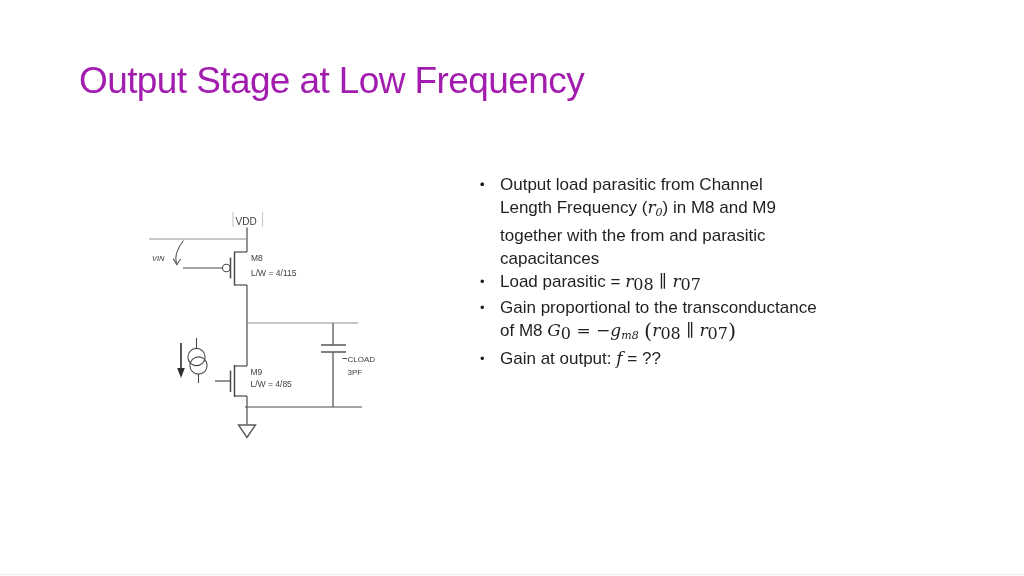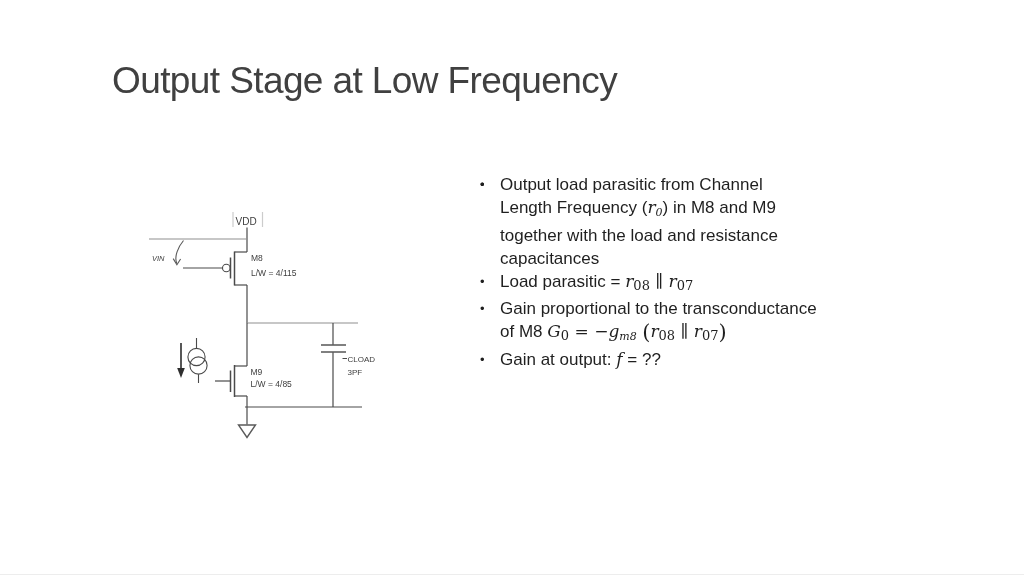--- a/index.html
+++ b/index.html
@@ -1,27 +1,27 @@
 <!DOCTYPE html>
 <html><head>
 <meta charset="utf-8">
 <style>
   html,body{margin:0;padding:0;background:#ffffff;width:1024px;height:576px;overflow:hidden;
             font-family:"Liberation Sans",sans-serif;}
   .slide{position:absolute;left:0;top:0;width:1024px;height:576px;background:#ffffff;}
   .slide-title{position:absolute;left:79px;top:60px;font-size:37px;font-weight:300;
-               letter-spacing:-0.6px;color:#404040;white-space:nowrap;margin-left:33px;}
+               letter-spacing:-0.6px;color:#a21caf;white-space:nowrap;}
   .content{position:absolute;left:478px;top:173px;width:408px;}
   ul.bullets{list-style:none;margin:0;padding:0;font-size:17px;line-height:23px;color:#1f1f1f;}
   ul.bullets li{position:relative;padding-left:22px;}
   .dot{position:absolute;left:2px;top:0;font-size:13px;color:#1f1f1f;}
   .seg-p{font-family:"Liberation Sans",sans-serif;}
   .seg-v{font-family:"DejaVu Serif","Liberation Serif",serif;font-style:italic;}
   .seg-m{font-family:"DejaVu Serif","Liberation Serif",serif;}
-  .seg-sub{font-family:"DejaVu Serif","Liberation Serif",serif;font-size:13px;vertical-align:-3px;}
+  .seg-sub{font-family:"DejaVu Serif","Liberation Serif",serif;font-size:16px;vertical-align:-3px;}
   .seg-si{font-family:"DejaVu Serif","Liberation Serif",serif;font-size:11px;vertical-align:-3px;font-style:italic;}
   .seg-par{font-family:"DejaVu Serif","Liberation Serif",serif;font-size:21px;vertical-align:-2px;line-height:0;}
   .edge-line{position:absolute;left:0;width:1024px;height:1px;background:#ededed;}
   svg text{font-family:"Liberation Sans",sans-serif;fill:#3d3d3d;}
 </style>
 </head>
 <body>
 
 <div class="slide">
 
@@ -86,21 +86,21 @@
       <circle cx="63.5" cy="167.5" r="8.6" stroke-width="1.1"></circle>
       <line x1="63.5" y1="176.2" x2="63.5" y2="185" stroke-width="1.1"></line>
     </g>
     <line x1="46" y1="145" x2="46" y2="171" stroke="#2e2e2e" stroke-width="1.6"></line>
     <polygon points="42.2,170 49.8,170 46,180" fill="#2e2e2e" stroke="none"></polygon>
   </svg>
 
   <div class="content">
     <ul class="bullets">
         <li><span class="dot">•</span></li>
-        <li><span class="dot">•</span><span class="seg-p">Output load parasitic from Channel</span><br><span class="seg-p">Length Frequency (</span><span class="seg-v">r</span><span class="seg-si">0</span><span class="seg-p">) in M8 and M9</span><br><span class="seg-p">together with the load and resistance</span><br><span class="seg-p">capacitances</span></li>
+        <li><span class="dot">•</span><span class="seg-p">Output load parasitic from Channel</span><br><span class="seg-p">Length Frequency (</span><span class="seg-v">r</span><span class="seg-si">0</span><span class="seg-p">) in M8 and M9</span><br><span class="seg-p">together with the from and parasitic</span><br><span class="seg-p">capacitances</span></li>
         <li><span class="dot">•</span><span class="seg-p">Load parasitic = </span><span class="seg-v">r</span><span class="seg-sub">08</span><span class="seg-m"> ∥ </span><span class="seg-v">r</span><span class="seg-sub">07</span></li>
         <li><span class="dot">•</span><span class="seg-p">Gain proportional to the transconductance</span><br><span class="seg-p">of M8</span><span class="seg-p">   </span><span class="seg-v">G</span><span class="seg-sub">0</span><span class="seg-m"> = −</span><span class="seg-v">g</span><span class="seg-si">m8</span><span class="seg-m"> </span><span class="seg-par">(</span><span class="seg-v">r</span><span class="seg-sub">08</span><span class="seg-m"> ∥ </span><span class="seg-v">r</span><span class="seg-sub">07</span><span class="seg-par">)</span></li>
         <li><span class="dot">•</span><span class="seg-p">Gain at output: </span><span class="seg-v">f</span><span class="seg-p"> = ??</span></li>
       </ul>
   </div>
 
   <div class="edge-line" style="top:574px;"></div>
 </div>
 
 </body></html>

